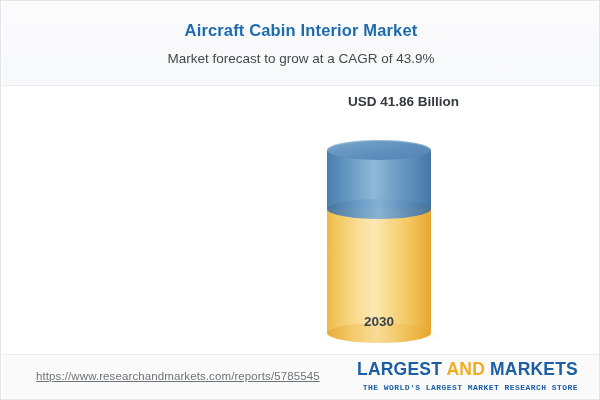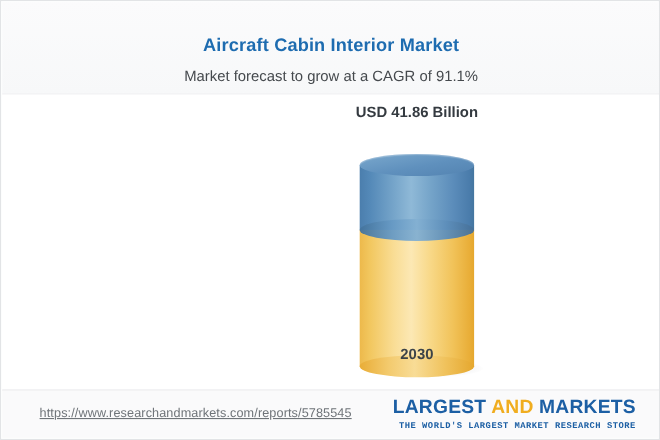--- a/index.html
+++ b/index.html
@@ -29,21 +29,21 @@
     top: 1px;
     width: 598px;
     height: 84px;
     box-sizing: border-box;
     background: linear-gradient(#fbfbfc, #f7f8f9);
     border-bottom: 1px solid #ececee;
     text-align: center;
   }
   .chart-title {
     margin: 0;
-    padding-top: 30px;
+    padding-top: 19px;
     font-size: 16.5px;
     font-weight: bold;
     letter-spacing: 0.15px;
     color: #1e6cb0;
   }
   .chart-subtitle {
     margin: 0;
     padding-top: 11px;
     font-size: 13.5px;
     font-weight: normal;
@@ -74,21 +74,21 @@
     position: absolute;
     left: 0;
     width: 160px;
     text-align: center;
     font-size: 13.5px;
     font-weight: bold;
     color: #343a40;
     white-space: nowrap;
   }
   .g1 .value-label { top: 58px; }
-  .g2 .value-label { top: 8px; }
+  .g2 .value-label { top: 8px; text-align: right; }
 
   
   .cat-label {
     position: absolute;
     left: 0;
     width: 160px;
     top: 228px;
     text-align: center;
     font-size: 13.5px;
     font-weight: bold;
@@ -227,21 +227,21 @@
     font-family: Liberation Mono, monospace;
   }
 </style>
 </head>
 <body>
 
 <div class="card">
 
   <div class="header">
     <h1 class="chart-title">Aircraft Cabin Interior Market</h1>
-    <p class="chart-subtitle">Market forecast to grow at a CAGR of 91.1%</p>
+    <p class="chart-subtitle">Market forecast to grow at a CAGR of 43.9%</p>
   </div>
 
   <div class="plot">
 
 
     <div class="bar-group g2">
       <div class="value-label">USD 41.86 Billion</div>
       <div class="cyl-shadow"></div>
       <div class="cyl" style="bottom:22px;">
         <div class="seg yellow" style="height:124px; bottom:0;">

